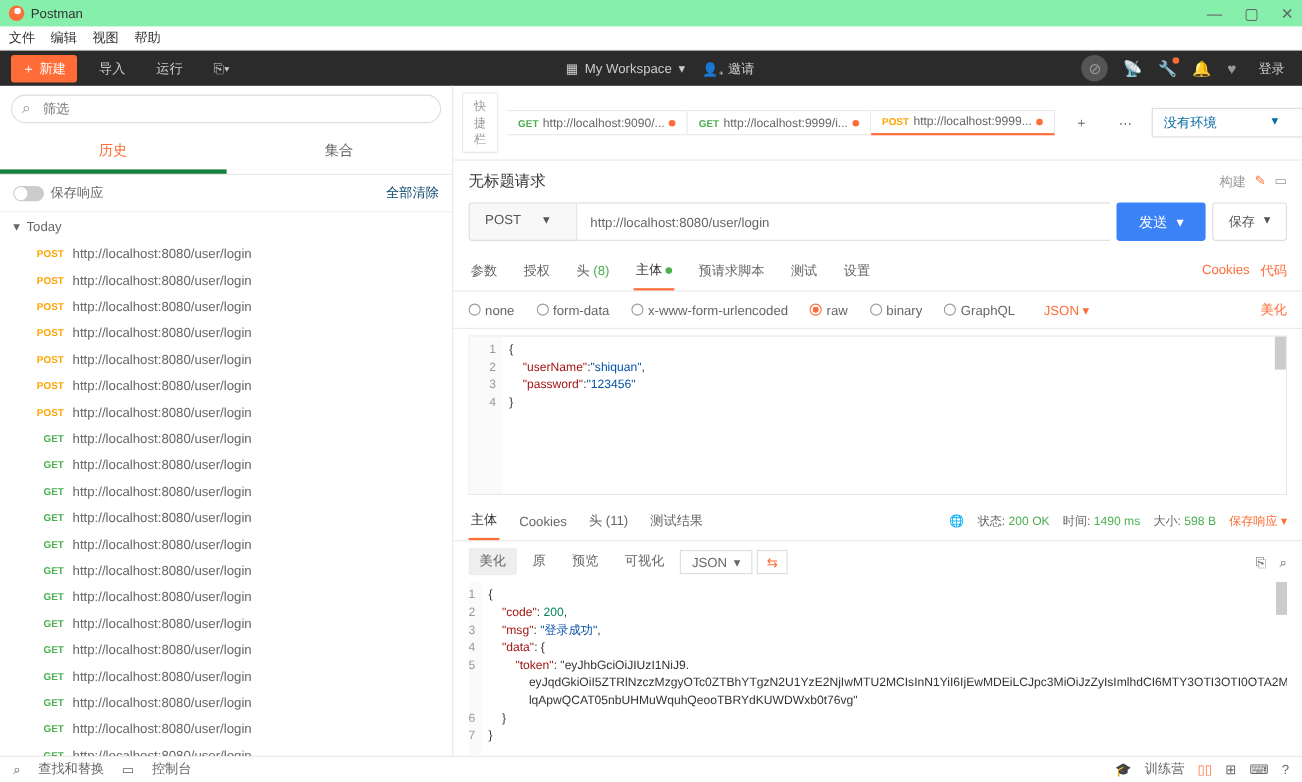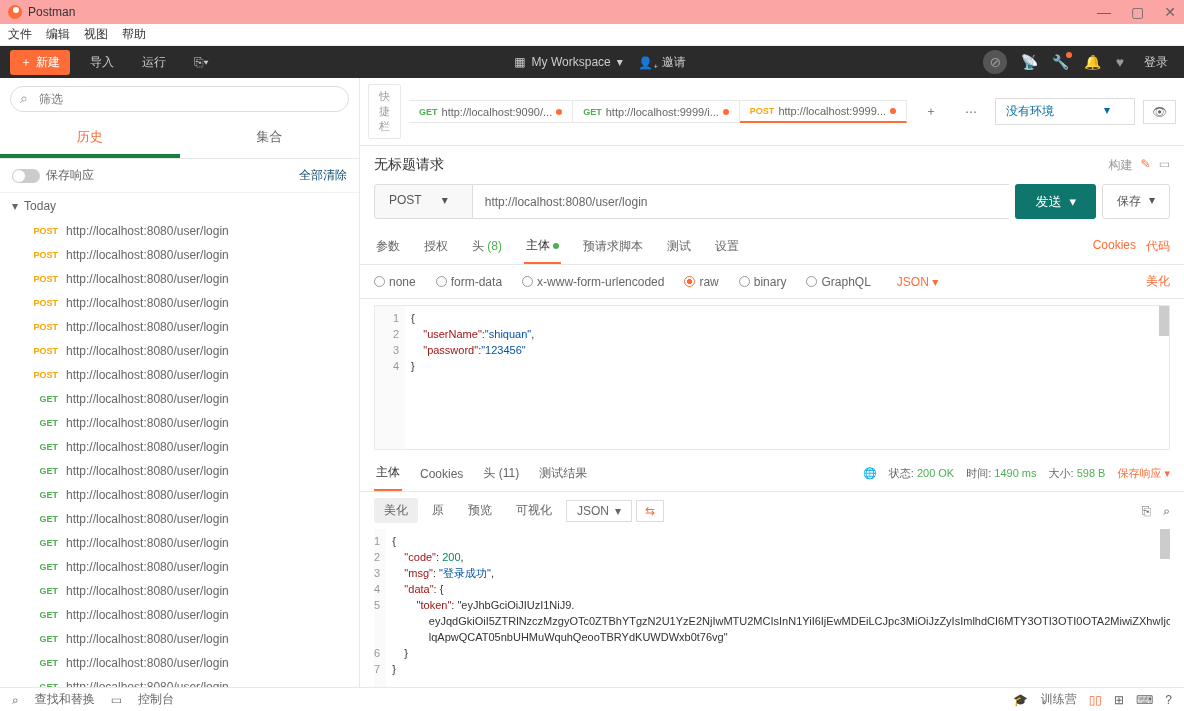--- a/index.html
+++ b/index.html
@@ -1,38 +1,38 @@
 <!DOCTYPE html>
 <html><head>
 <meta charset="utf-8">
 <style>
 * { margin: 0; padding: 0; box-sizing: border-box; font-family: -apple-system, BlinkMacSystemFont, "Segoe UI", Arial, sans-serif; }
 body { width: 1184px; height: 711px; background: #fff; overflow: hidden; font-size: 12px; color: #333; }
-.titlebar { height: 24px; display: flex; align-items: center; padding: 0 8px; background: #fca5a5; }
+.titlebar { height: 24px; display: flex; align-items: center; padding: 0 8px; background: #86efac; }
 .titlebar .logo { width: 14px; height: 14px; background: #ff6c37; border-radius: 50%; margin-right: 6px; position: relative; }
 .titlebar .logo::after { content: ''; position: absolute; width: 6px; height: 6px; background: #fff; border-radius: 50%; top: 2px; left: 5px; }
 .titlebar .title { font-size: 12px; color: #333; }
 .titlebar .win-controls { margin-left: auto; display: flex; gap: 20px; color: #666; }
 .titlebar .win-controls span { cursor: pointer; font-size: 14px; }
 .menubar { height: 22px; display: flex; align-items: center; padding: 0 8px; gap: 14px; font-size: 12px; color: #333; border-bottom: 1px solid #eee; }
 .menubar span { cursor: pointer; }
 .toolbar { height: 32px; background: #2b2b2b; display: flex; align-items: center; padding: 0 10px; gap: 12px; }
 .btn-new { background: #ff6c37; color: #fff; padding: 4px 10px; border-radius: 3px; display: flex; align-items: center; gap: 4px; cursor: pointer; font-size: 12px; }
 .btn-dark { color: #ccc; padding: 4px 8px; cursor: pointer; font-size: 12px; }
 .toolbar-center { margin: 0 auto; display: flex; align-items: center; gap: 16px; color: #ccc; }
 .workspace-btn { display: flex; align-items: center; gap: 6px; cursor: pointer; }
 .invite-btn { display: flex; align-items: center; gap: 4px; cursor: pointer; }
 .toolbar-right { display: flex; align-items: center; gap: 14px; color: #999; }
 .toolbar-right .icon { cursor: pointer; font-size: 14px; }
 .icon-circle { width: 24px; height: 24px; border-radius: 50%; background: #555; display: flex; align-items: center; justify-content: center; }
 .notif-dot { position: relative; }
 .notif-dot::after { content: ''; position: absolute; top: -2px; right: -2px; width: 6px; height: 6px; background: #ff6c37; border-radius: 50%; }
 .login-btn { color: #ccc; cursor: pointer; padding: 0 6px; }
 .main { display: flex; height: calc(711px - 24px - 22px - 32px - 24px); }
-.sidebar { width: 360px; border-right: 1px solid #e8e8e8; display: flex; flex-direction: column; }
+.sidebar { width: 412px; border-right: 1px solid #e8e8e8; display: flex; flex-direction: column; }
 .search-box { padding: 8px 10px; }
 .search-input { width: 100%; padding: 5px 10px 5px 28px; border: 1px solid #ddd; border-radius: 14px; font-size: 12px; background: #fff; }
 .search-wrap { position: relative; }
 .search-wrap::before { content: '⌕'; position: absolute; left: 10px; top: 4px; color: #999; font-size: 14px; }
 .sidebar-tabs { display: flex; border-bottom: 1px solid #e8e8e8; }
 .sidebar-tab { flex: 1; text-align: center; padding: 8px; cursor: pointer; font-size: 13px; color: #666; }
 .sidebar-tab.active { color: #ff6c37; border-bottom: 4px solid #15803d; }
 .save-row { display: flex; align-items: center; justify-content: space-between; padding: 8px 12px; border-bottom: 1px solid #f0f0f0; }
 .toggle { width: 28px; height: 14px; background: #ccc; border-radius: 7px; position: relative; cursor: pointer; }
 .toggle::after { content: ''; position: absolute; width: 12px; height: 12px; background: #fff; border-radius: 50%; top: 1px; left: 1px; }
@@ -59,21 +59,21 @@
 .tab-plus { padding: 4px 10px; cursor: pointer; color: #666; }
 .env-select { margin-left: auto; padding: 4px 24px 4px 10px; border: 1px solid #ddd; color: #0369a1; cursor: pointer; min-width: 140px; display: flex; justify-content: space-between; }
 .icon-btn { padding: 4px 8px; border: 1px solid #ddd; cursor: pointer; color: #666; }
 .req-title-row { display: flex; align-items: center; padding: 10px 14px; }
 .req-title { font-size: 14px; color: #333; }
 .req-title-actions { margin-left: auto; display: flex; gap: 8px; color: #999; }
 .req-title-actions span { cursor: pointer; }
 .url-row { display: flex; padding: 0 14px 10px; gap: 0; }
 .method-select { padding: 8px 24px 8px 14px; border: 1px solid #ddd; background: #f8f8f8; cursor: pointer; border-radius: 3px 0 0 3px; display: flex; gap: 20px; color: #555; }
 .url-input { flex: 1; padding: 8px 12px; border: 1px solid #ddd; border-left: none; border-right: none; font-size: 12px; color: #666; }
-.send-btn { background: #0f766e; color: #fff; padding: 8px 20px; border-radius: 3px; cursor: pointer; display: flex; align-items: center; gap: 8px; font-size: 13px; margin-left: 6px; }
+.send-btn { background: #3b82f6; color: #fff; padding: 8px 20px; border-radius: 3px; cursor: pointer; display: flex; align-items: center; gap: 8px; font-size: 13px; margin-left: 6px; }
 .save-btn { padding: 8px 14px; border: 1px solid #ddd; cursor: pointer; margin-left: 6px; border-radius: 3px; display: flex; gap: 8px; color: #555; }
 .req-tabs { display: flex; padding: 0 14px; gap: 20px; border-bottom: 1px solid #e8e8e8; align-items: center; }
 .req-tab { padding: 8px 2px; cursor: pointer; color: #666; font-size: 12px; }
 .req-tab.active { color: #333; border-bottom: 2px solid #ff6c37; }
 .req-tab .count { color: #4caf50; }
 .req-tab .dot { display: inline-block; width: 6px; height: 6px; background: #4caf50; border-radius: 50%; margin-left: 3px; vertical-align: middle; }
 .req-links { margin-left: auto; display: flex; gap: 10px; }
 .req-links span { color: #ff6c37; cursor: pointer; }
 .body-types { display: flex; padding: 8px 14px; gap: 20px; align-items: center; border-bottom: 1px solid #e8e8e8; }
 .radio-item { display: flex; align-items: center; gap: 4px; cursor: pointer; color: #666; }

